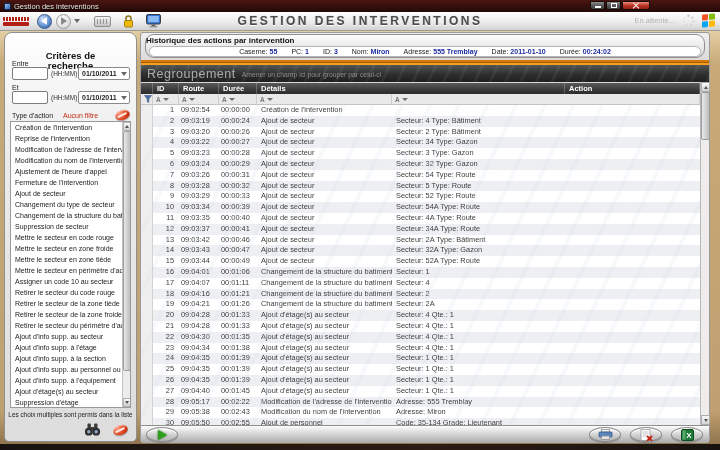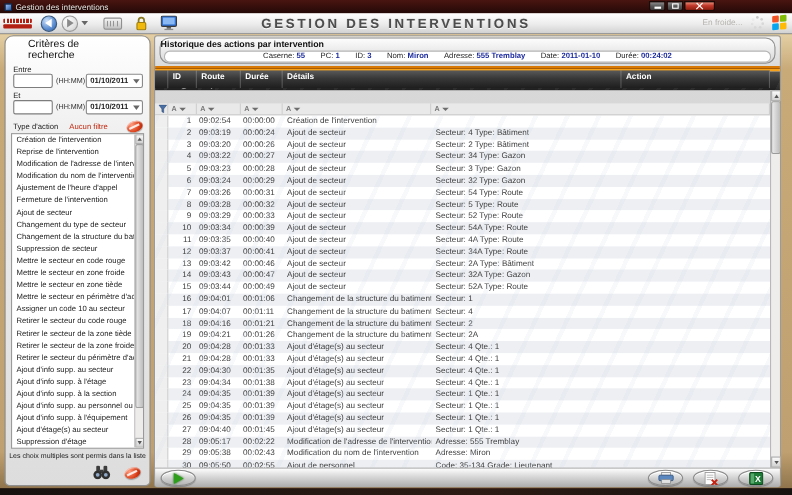--- a/index.html
+++ b/index.html
@@ -52,21 +52,21 @@
 
   
   .wbody { position:absolute; left:0; top:31px; width:720px; height:413px;
     background:linear-gradient(180deg,#e3cfa4,#c8a978 8%,#bfa070 92%,#8f744c); }
   .strip-bottom { position:absolute; left:0; top:444px; width:720px; height:6px; background:linear-gradient(90deg,#171210,#2c1b14 60%,#171210); }
 
   
   .sidebar { position:absolute; left:4px; top:1px; width:133px; height:410px;
     border:1px solid #8f8f8f; border-radius:8px 8px 5px 5px;
     background:linear-gradient(180deg,#ffffff,#ededed 25%,#dddddd); font-size:7px; color:#222; }
-  .sb-title { padding-top:3px; font-weight:normal; font-size:9.5px; line-height:10px; color:#111; }
+  .sb-title { padding-top:18px; text-align:center; font-weight:bold; font-size:9.5px; line-height:10px; color:#111; }
   .sb-lab { position:absolute; left:7px; font-size:7px; }
   .lab-entre { top:27px; } .lab-et { top:51px; }
   .inp-row { position:absolute; left:7px; right:6px; height:13px; display:flex; align-items:center; }
   .row1 { top:34px; } .row2 { top:58px; }
   .time-inp { width:36px; height:13px; background:#fff; border:1px solid #7d7d7d; border-radius:2px; }
   .hhmm { margin-left:3px; font-size:6.5px; color:#333; }
   .date-combo { margin-left:auto; width:52px; height:13px; background:#fff; border:1px solid #8a8a8a; border-radius:2px;
     display:flex; align-items:center; font-weight:bold; font-size:7px; padding-left:3px; }
   .date-combo .caret-dn { margin-left:auto; margin-right:2px; }
   .type-row { position:absolute; left:7px; right:6px; top:77px; display:flex; align-items:center; }
@@ -102,21 +102,21 @@
   .orange { position:absolute; left:0; right:0; top:27px; height:5px;
     background:linear-gradient(180deg,#d87905 0 45%,#a85c04 45% 58%,#f5a11c 58% 100%); }
   .regroup { position:absolute; left:0; right:0; top:32px; height:17px;
     background:linear-gradient(180deg,#555 0,#2e2e2e 55%,#1f1f1f);
     display:flex; align-items:center; overflow:hidden; }
   .regroup::after { content:""; position:absolute; inset:0;
     background:repeating-linear-gradient(115deg,rgba(255,255,255,.05) 0 3px,transparent 3px 14px); }
   .rg-title { font-size:12.5px; color:#aaa; margin-left:6px; letter-spacing:.5px; }
   .rg-hint { font-size:6.8px; color:#8d8d8d; margin-left:6px; margin-top:2px; }
 
-  .thead { position:absolute; left:0; right:9px; top:31px; height:16px; display:flex;
+  .thead { position:absolute; left:0; right:9px; top:50px; height:16px; display:flex;
     background:linear-gradient(180deg,#5a5a5a,#383838 45%,#1e1e1e); color:#fff; font-size:7.5px; font-weight:bold; }
   .hcell { padding-left:4px; line-height:12px; border-right:1px solid rgba(255,255,255,.22); white-space:nowrap; overflow:hidden; }
   .c-sel{width:12px; flex:none;} .c-id{width:26px; flex:none;} .c-heure{width:40px; flex:none;}
   .c-duree{width:38px; flex:none;} .c-action{width:135px; flex:none;} .c-details{flex:1; min-width:0;}
 
   .frow { position:absolute; left:0; right:9px; top:61px; height:11px; display:flex;
     background:#e9e9e9; border-bottom:1px solid #c4c4c4; }
   .fcell { border-right:1px solid #cfcfcf; display:flex; align-items:center; padding-left:3px; gap:2px; }
   .fglyph { font-size:6.5px; color:#777; font-weight:bold; }
   .fcaret { width:0;height:0;border-left:3px solid transparent;border-right:3px solid transparent;border-top:3.5px solid #6d6d6d; }
@@ -191,21 +191,21 @@
       <rect x="1.5" y="6.5" width="8" height="6.5" rx="1.2" fill="#f2b90d" stroke="#a07d08"></rect>
     </svg>
     <svg width="15" height="14" style="margin-left:12px">
       <rect x="0.5" y="0.5" width="14" height="9.5" rx="1.5" fill="#2e6fd0" stroke="#3a3a3a"></rect>
       <rect x="2.2" y="2" width="10.6" height="6.2" fill="#8ab8f2"></rect>
       <rect x="5.5" y="10.5" width="4" height="1.6" fill="#5e5e5e"></rect>
       <rect x="3.5" y="12.2" width="8" height="1.2" fill="#8a8a8a"></rect>
     </svg>
     <span class="app-title">GESTION DES INTERVENTIONS</span>
     <span class="statusgrp">
-      <span class="waiting">En froide...</span>
+      <span class="waiting">En attente...</span>
       <svg width="13" height="13">
         <g fill="#c9c9c9">
             <circle cx="6.5" cy="1.8" r="1.2"></circle>
             <circle cx="10.4" cy="3.6" r="1.2" opacity=".8"></circle>
         <circle cx="11.4" cy="7.5" r="1.2" opacity=".6"></circle>
             <circle cx="9" cy="10.8" r="1.2" opacity=".5"></circle>
         <circle cx="4.5" cy="10.9" r="1.2" opacity=".4"></circle>
             <circle cx="1.8" cy="7.8" r="1.2" opacity=".3"></circle>
         <circle cx="2.6" cy="3.9" r="1.2" opacity=".2"></circle>
           </g>

